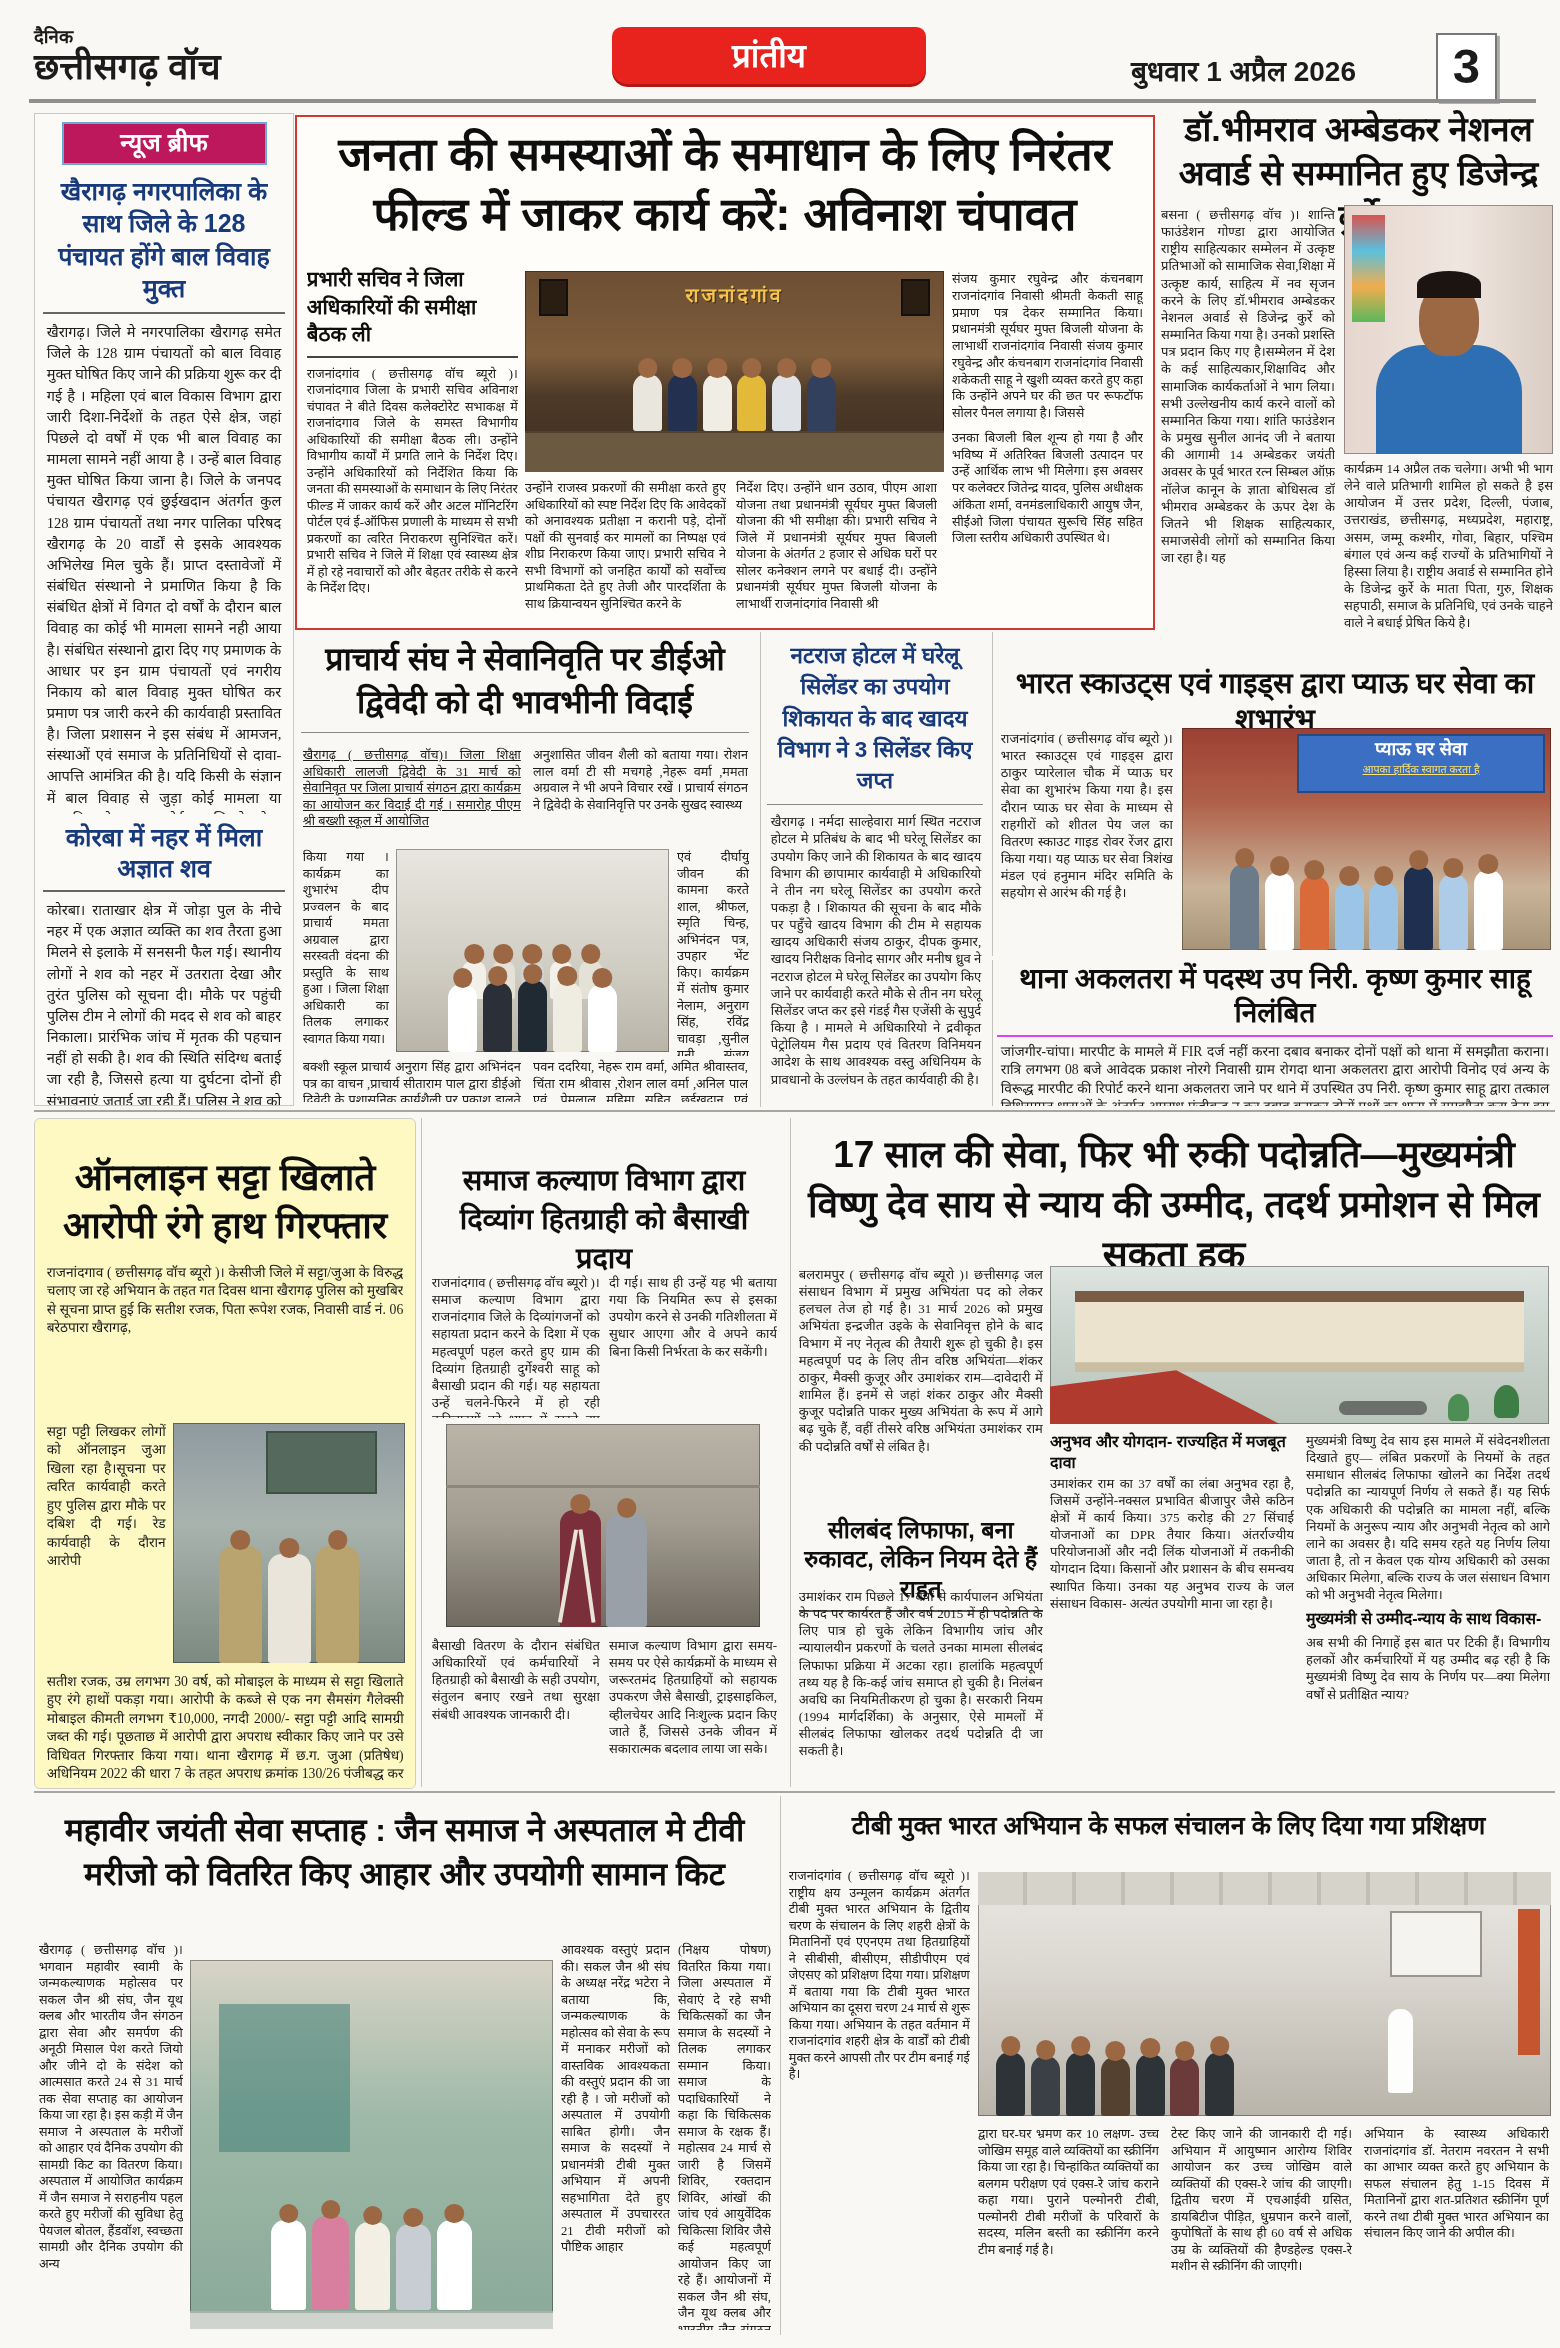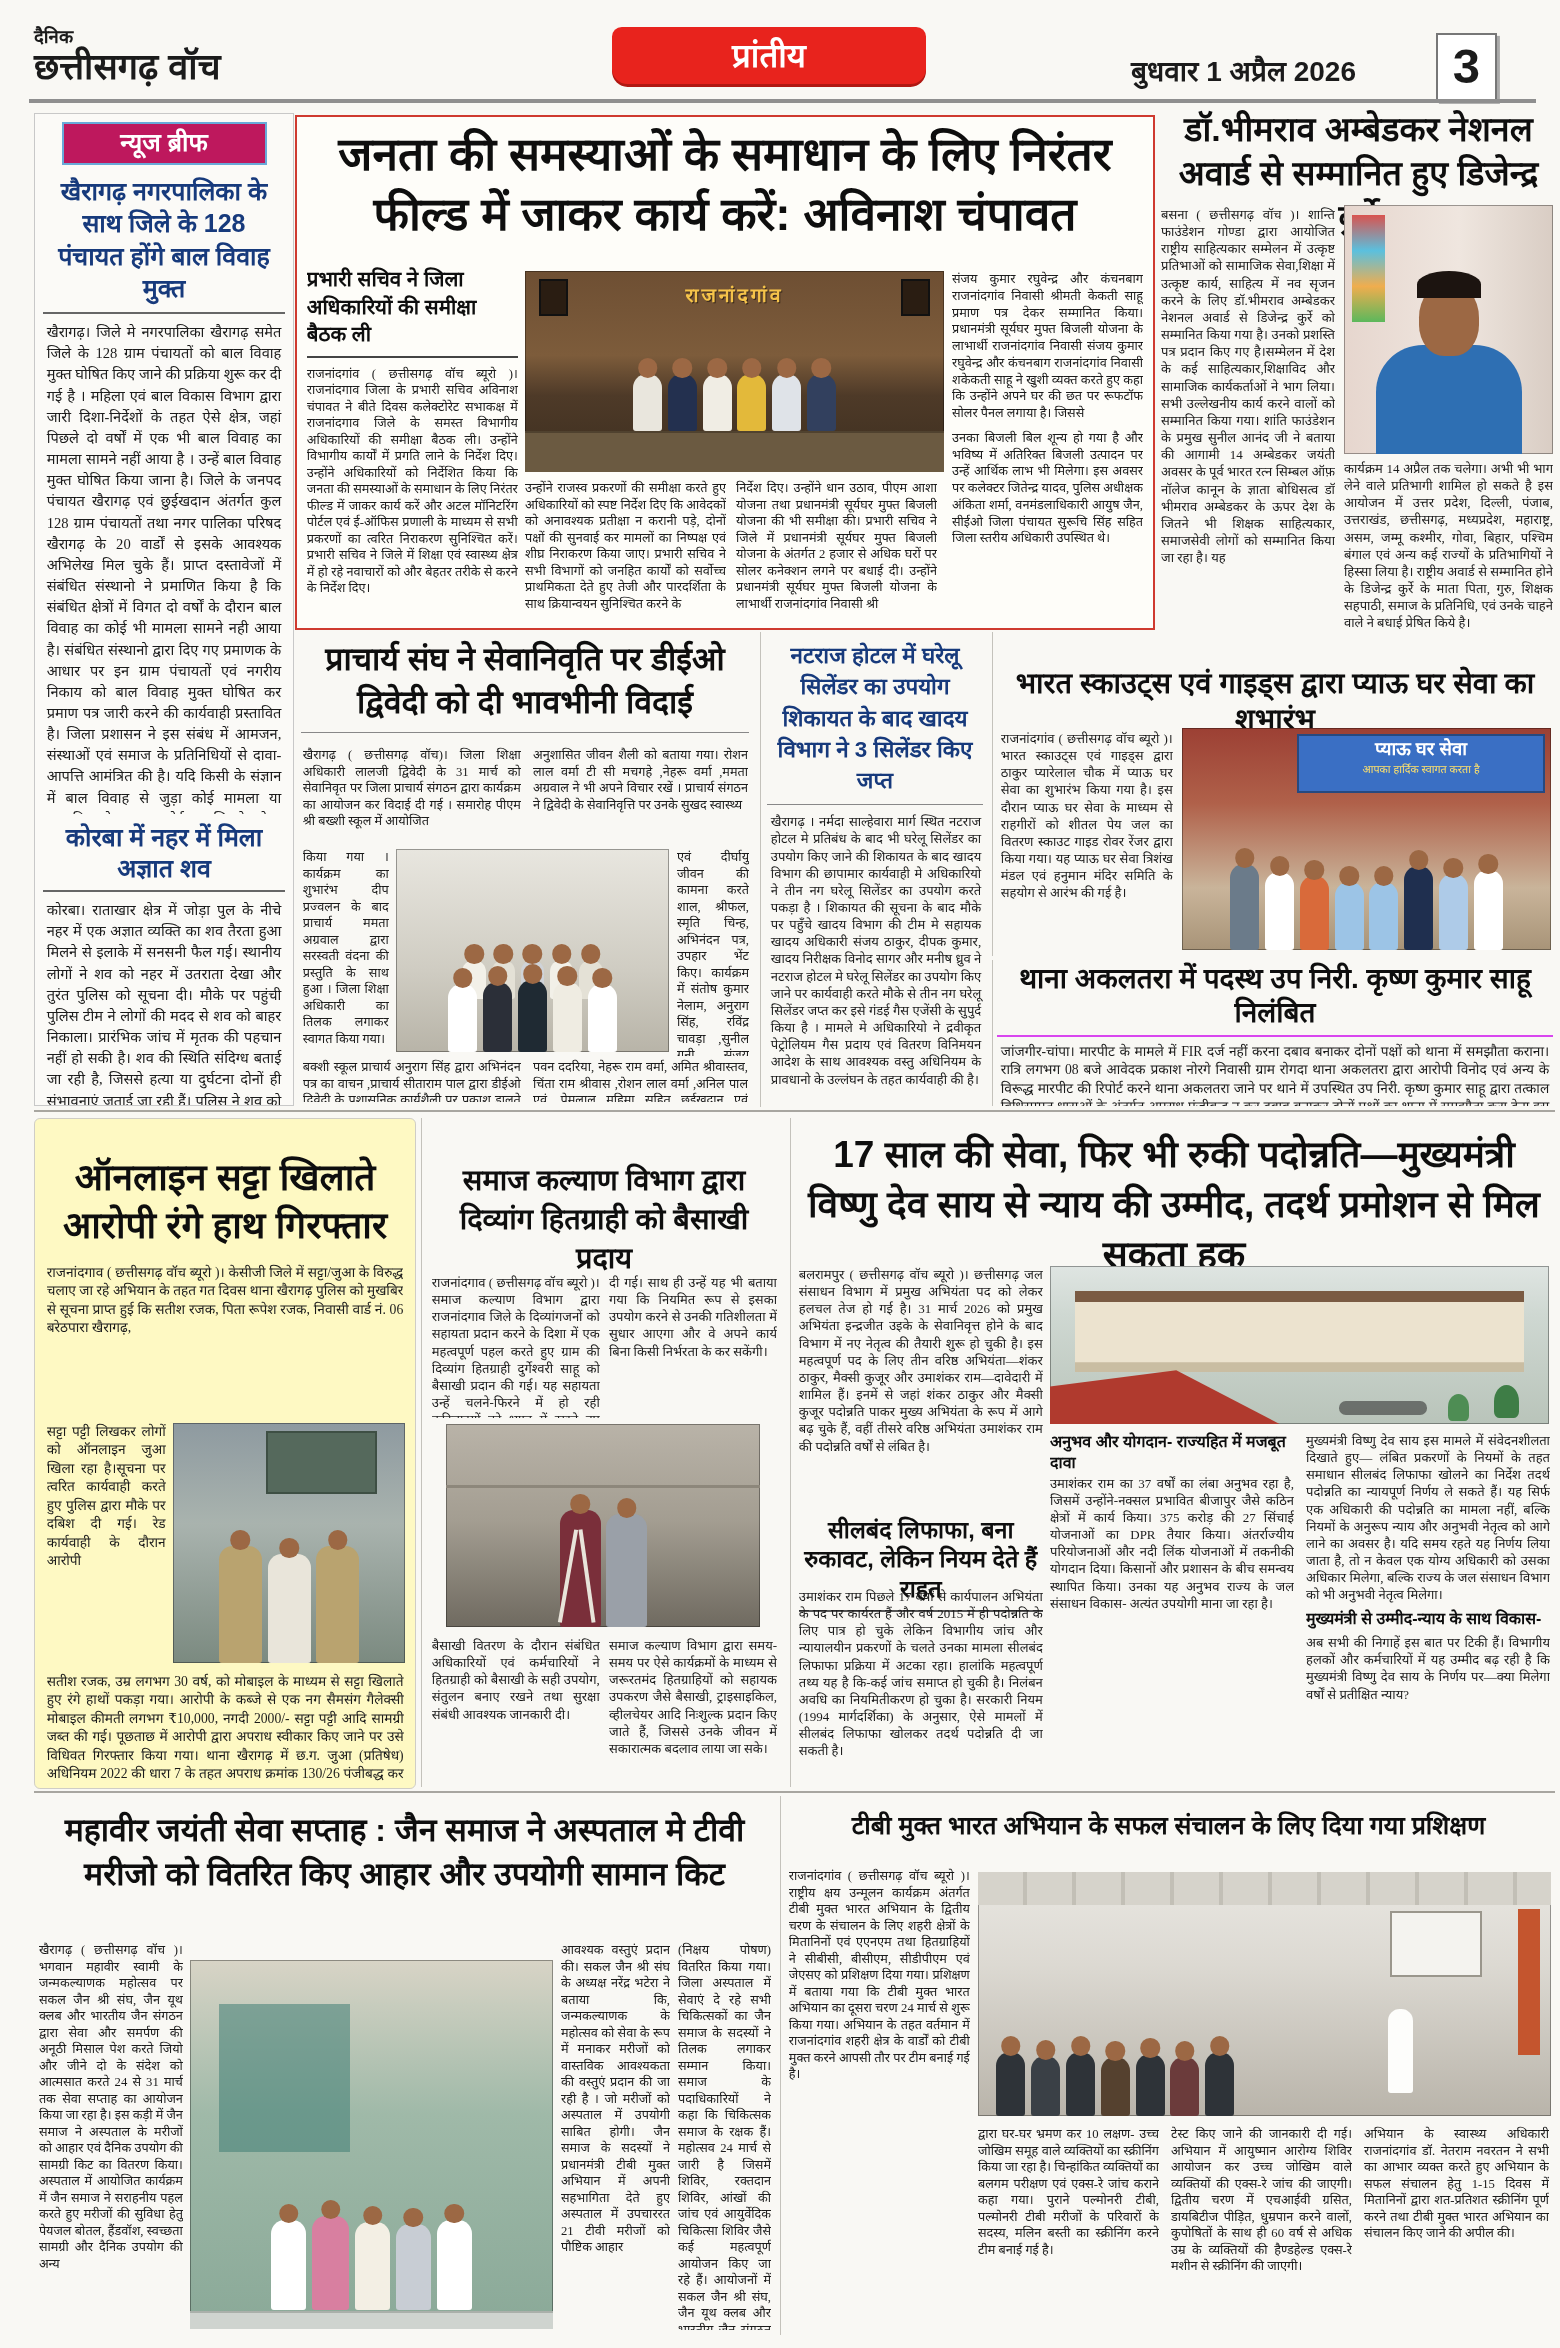--- a/index.html
+++ b/index.html
@@ -81,21 +81,21 @@
       <span class="abs" style="left:7.8px;top:9.8px;width:33px;height:107px;background:linear-gradient(180deg,#d9534f,#5bc0de,#f0ad4e,#5cb85c);"></span>
       <span class="abs" style="left:50%;bottom:-7.8px;transform:translateX(-50%);width:146px;height:117px;background:#2e6fb3;border-radius:47px 47px 0 0;"></span>
       <span class="abs" style="left:50%;bottom:98px;transform:translateX(-50%);width:60px;height:74px;background:#9c6844;border-radius:48% 48% 42% 42%;"></span>
       <span class="abs" style="left:50%;bottom:156px;transform:translateX(-50%);width:64px;height:27px;background:#1c1410;border-radius:50% 50% 0 0;"></span>
     </div>
     <div class="abs jt fs135" style="left:183px;top:353px;width:209px;height:176px;">कार्यक्रम 14 अप्रैल तक चलेगा। अभी भी भाग लेने वाले प्रतिभागी शामिल हो सकते है इस आयोजन में उत्तर प्रदेश, दिल्ली, पंजाब, उत्तराखंड, छत्तीसगढ़, मध्यप्रदेश, महाराष्ट्र, असम, जम्मू कश्मीर, गोवा, बिहार, पश्चिम बंगाल एवं अन्य कई राज्यों के प्रतिभागियों ने हिस्सा लिया है। राष्ट्रीय अवार्ड से सम्मानित होने के डिजेन्द्र कुर्रे के माता पिता, गुरु, शिक्षक सहपाठी, समाज के प्रतिनिधि, एवं उनके चाहने वाले ने बधाई प्रेषित किये है।</div>
   </div>
 
   <div class="abs" style="left:295px;top:632px;width:460px;height:475px;overflow:hidden;">
     <div class="hl" style="font-size:32px;line-height:1.35;padding:5.9px 13.7px 7.8px;border-bottom:1px solid #888;margin:0 5.9px;">प्राचार्य संघ ने सेवानिवृति पर डीईओ द्विवेदी को दी भावभीनी विदाई</div>
-    <div class="abs jt fs13" style="left:7.8px;top:115px;width:218px;height:94px;">खैरागढ़ ( छत्तीसगढ़ वॉच)। जिला शिक्षा अधिकारी लालजी द्विवेदी के 31 मार्च को सेवानिवृत पर जिला प्राचार्य संगठन द्वारा कार्यक्रम का आयोजन कर विदाई दी गई । समारोह पीएम श्री बख्शी स्कूल में आयोजित</div>
+    <div class="abs jt fs13" style="left:7.8px;top:115px;width:218px;height:94px;text-decoration:underline;">खैरागढ़ ( छत्तीसगढ़ वॉच)। जिला शिक्षा अधिकारी लालजी द्विवेदी के 31 मार्च को सेवानिवृत पर जिला प्राचार्य संगठन द्वारा कार्यक्रम का आयोजन कर विदाई दी गई । समारोह पीएम श्री बख्शी स्कूल में आयोजित</div>
     <div class="abs jt fs13" style="left:238px;top:115px;width:215px;height:94px;">अनुशासित जीवन शैली को बताया गया। रोशन लाल वर्मा टी सी मचगहे ,नेहरू वर्मा ,ममता अग्रवाल ने भी अपने विचार रखें । प्राचार्य संगठन ने द्विवेदी के सेवानिवृत्ति पर उनके सुखद स्वास्थ्य</div>
     <div class="abs jt fs13" style="left:7.8px;top:217px;width:86px;height:207px;">किया गया । कार्यक्रम का शुभारंभ दीप प्रज्वलन के बाद प्राचार्य ममता अग्रवाल द्वारा सरस्वती वंदना की प्रस्तुति के साथ हुआ । जिला शिक्षा अधिकारी का तिलक लगाकर स्वागत किया गया।</div>
     <div class="photo" style="left:101px;top:217px;width:273px;height:203px;background:linear-gradient(180deg,#e8e6df 0%,#cfccc2 60%,#b8b4a8 100%);">
       <div class="crowd" style="bottom:53px;">
         <span class="person" style="background:#f2f0e8;width:23.4px;height:39px;"></span>
         <span class="person" style="background:#e4e1d6;width:23.4px;height:39px;"></span>
         <span class="person" style="background:#cfd3d8;width:23.4px;height:39px;"></span>
         <span class="person" style="background:#f2f0e8;width:23.4px;height:39px;"></span>
         <span class="person" style="background:#e4e1d6;width:23.4px;height:39px;"></span>
       </div>
@@ -116,21 +116,21 @@
     <div class="hl navy" style="font-size:22.4px;line-height:1.4;padding:7.8px 7.8px 7.8px;border-bottom:1px solid #888;margin:0 5.9px;">नटराज होटल में घरेलू सिलेंडर का उपयोग शिकायत के बाद खादय विभाग ने 3 सिलेंडर किए जप्त</div>
     <div class="jt fs135" style="padding:7.8px 7.8px 0 9.8px;height:341px;">खैरागढ़ । नर्मदा साल्हेवारा मार्ग स्थित नटराज होटल मे प्रतिबंध के बाद भी घरेलू सिलेंडर का उपयोग किए जाने की शिकायत के बाद खादय विभाग की छापामार कार्यवाही मे अधिकारियो ने तीन नग घरेलू सिलेंडर का उपयोग करते पकड़ा है । शिकायत की सूचना के बाद मौके पर पहुँचे खादय विभाग की टीम मे सहायक खादय अधिकारी संजय ठाकुर, दीपक कुमार, खादय निरीक्षक विनोद सागर और मनीष ध्रुव ने नटराज होटल मे घरेलू सिलेंडर का उपयोग किए जाने पर कार्यवाही करते मौके से तीन नग घरेलू सिलेंडर जप्त कर इसे गंडई गैस एजेंसी के सुपुर्द किया है । मामले मे अधिकारियो ने द्रवीकृत पेट्रोलियम गैस प्रदाय एवं वितरण विनिमयन आदेश के साथ आवश्यक वस्तु अधिनियम के प्रावधानो के उल्लंघन के तहत कार्यवाही की है।</div>
   </div>
 
   <div class="abs" style="left:992px;top:632px;width:564px;height:324px;border-left:1px solid #c4c2bb;overflow:hidden;">
     <div class="hl" style="font-size:29px;line-height:1.25;padding:33px 5.9px 5.9px;">भारत स्काउट्स एवं गाइड्स द्वारा प्याऊ घर सेवा का शुभारंभ</div>
     <div class="abs jt fs135" style="left:7.8px;top:98px;width:172px;height:219px;">राजनांदगांव ( छत्तीसगढ़ वॉच ब्यूरो )। भारत स्काउट्स एवं गाइड्स द्वारा ठाकुर प्यारेलाल चौक में प्याऊ घर सेवा का शुभारंभ किया गया है। इस दौरान प्याऊ घर सेवा के माध्यम से राहगीरों को शीतल पेय जल का वितरण स्काउट गाइड रोवर रेंजर द्वारा किया गया। यह प्याऊ घर सेवा त्रिशंख मंडल एवं हनुमान मंदिर समिति के सहयोग से आरंभ की गई है।</div>
     <div class="photo" style="left:189px;top:96px;width:369px;height:222px;background:linear-gradient(180deg,#9c4034 0%,#b0614a 34%,#c9b49a 72%,#a89478 100%);">
       <div class="abs" style="top:5.9px;right:5.9px;width:244px;height:55px;background:#3a6fc4;border:2px solid #27497f;text-align:center;">
         <div class="sans" style="color:#fff;font-weight:bold;font-size:18.5px;line-height:1.4;">प्याऊ घर सेवा</div>
-        <div class="sans" style="color:#ffe26b;font-size:10.7px;">आपका हार्दिक स्वागत करता है</div>
+        <div class="sans" style="color:#ffe26b;font-size:10.7px;text-decoration:underline;">आपका हार्दिक स्वागत करता है</div>
       </div>
       <div class="crowd" style="bottom:0;">
         <span class="person" style="background:#6b7b8a;height:86px;"></span>
         <span class="person" style="background:#ffffff;height:78px;"></span>
         <span class="person" style="background:#d96a3a;height:74px;"></span>
         <span class="person" style="background:#9cc4e6;height:68px;"></span>
         <span class="person" style="background:#9cc4e6;height:68px;"></span>
         <span class="person" style="background:#1f2f4f;height:84px;"></span>
         <span class="person" style="background:#aecbe8;height:76px;"></span>
         <span class="person" style="background:#ffffff;height:80px;"></span>

